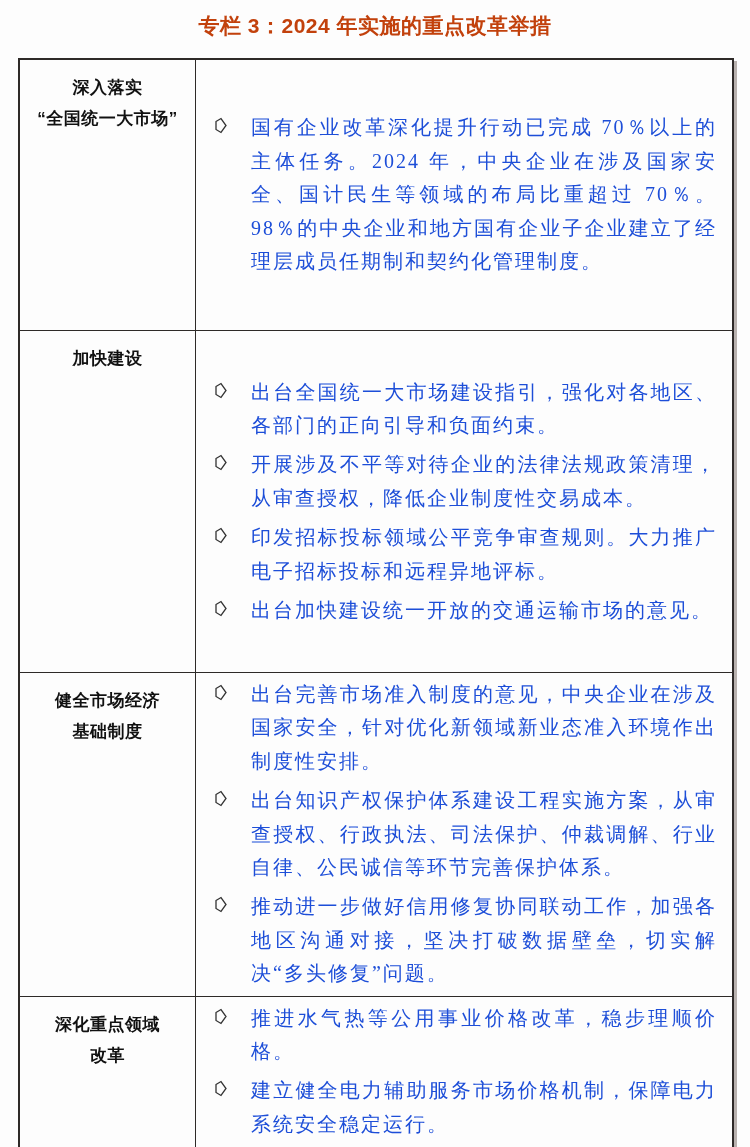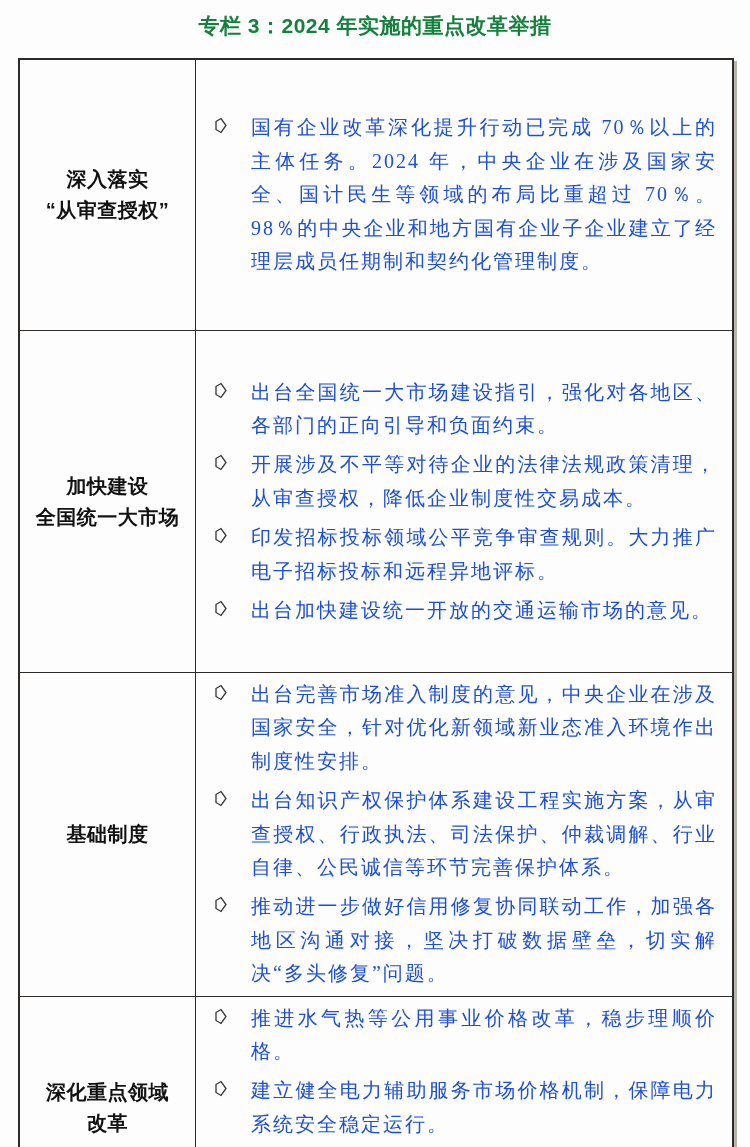--- a/index.html
+++ b/index.html
@@ -18,21 +18,21 @@
   .page-title {
     position: absolute;
     top: 12px;
     left: 0;
     width: 750px;
     text-align: center;
     font-family: "Liberation Sans", sans-serif;
     font-weight: bold;
     font-size: 21px;
     letter-spacing: 0.5px;
-    color: #15803d;
+    color: #c2410c;
   }
   .box-table {
     position: absolute;
     left: 18px;
     top: 58px;
     width: 716px;
     border: 2px solid #2e2a28;
     background: #fdfdfd;
     box-shadow: 3px 3px 0 #b9b2af;
     box-sizing: border-box;
@@ -45,31 +45,31 @@
   }
   .trow:last-child {
     border-bottom: none;
   }
   .thead {
     flex: 0 0 176px;
     width: 176px;
     border-right: 1.5px solid #2e2a28;
     display: flex;
     flex-direction: column;
-    justify-content: center;
+    justify-content: flex-start;
     align-items: center;
     text-align: center;
     font-family: "Liberation Sans", sans-serif;
     font-weight: bold;
-    font-size: 20px;
+    font-size: 17px;
     line-height: 31px;
     letter-spacing: 0.5px;
     color: #111;
     box-sizing: border-box;
-    padding: 0 2px;
+    padding: 12px 2px;
   }
   .tbody {
     flex: 1 1 auto;
     display: flex;
     flex-direction: column;
     justify-content: center;
     padding: 2px 12px 2px 18px;
     box-sizing: border-box;
   }
   .item {
@@ -105,38 +105,37 @@
 </head>
 <body>
 
 <div class="page-title">专栏 3：2024 年实施的重点改革举措</div>
 
 <div class="box-table">
 
   <div class="trow row-0">
     <div class="thead">
       <span>深入落实</span>
-      <span>“从审查授权”</span>
+      <span>“全国统一大市场”</span>
     </div>
     <div class="tbody">
       <div class="item">
         <span class="bullet">
             <svg width="14" height="17" viewBox="0 0 14 17">
               <polygon points="2,4.5 7,1.5 12,8.5 7,15.5 2,12.5" fill="none" stroke="#333" stroke-width="1.3"></polygon>
             </svg>
           </span>
         <p class="item-text">国有企业改革深化提升行动已完成 70％以上的主体任务。2024 年，中央企业在涉及国家安全、国计民生等领域的布局比重超过 70％。98％的中央企业和地方国有企业子企业建立了经理层成员任期制和契约化管理制度。</p>
       </div>
     </div>
   </div>
 
   <div class="trow row-1">
     <div class="thead">
       <span>加快建设</span>
-      <span>全国统一大市场</span>
     </div>
     <div class="tbody">
       <div class="item">
         <span class="bullet">
             <svg width="14" height="17" viewBox="0 0 14 17">
               <polygon points="2,4.5 7,1.5 12,8.5 7,15.5 2,12.5" fill="none" stroke="#333" stroke-width="1.3"></polygon>
             </svg>
           </span>
         <p class="item-text">出台全国统一大市场建设指引，强化对各地区、各部门的正向引导和负面约束。</p>
       </div>
@@ -162,20 +161,21 @@
               <polygon points="2,4.5 7,1.5 12,8.5 7,15.5 2,12.5" fill="none" stroke="#333" stroke-width="1.3"></polygon>
             </svg>
           </span>
         <p class="item-text">出台加快建设统一开放的交通运输市场的意见。</p>
       </div>
     </div>
   </div>
 
   <div class="trow row-2">
     <div class="thead">
+      <span>健全市场经济</span>
       <span>基础制度</span>
     </div>
     <div class="tbody">
       <div class="item">
         <span class="bullet">
             <svg width="14" height="17" viewBox="0 0 14 17">
               <polygon points="2,4.5 7,1.5 12,8.5 7,15.5 2,12.5" fill="none" stroke="#333" stroke-width="1.3"></polygon>
             </svg>
           </span>
         <p class="item-text">出台完善市场准入制度的意见，中央企业在涉及国家安全，针对优化新领域新业态准入环境作出制度性安排。</p>

